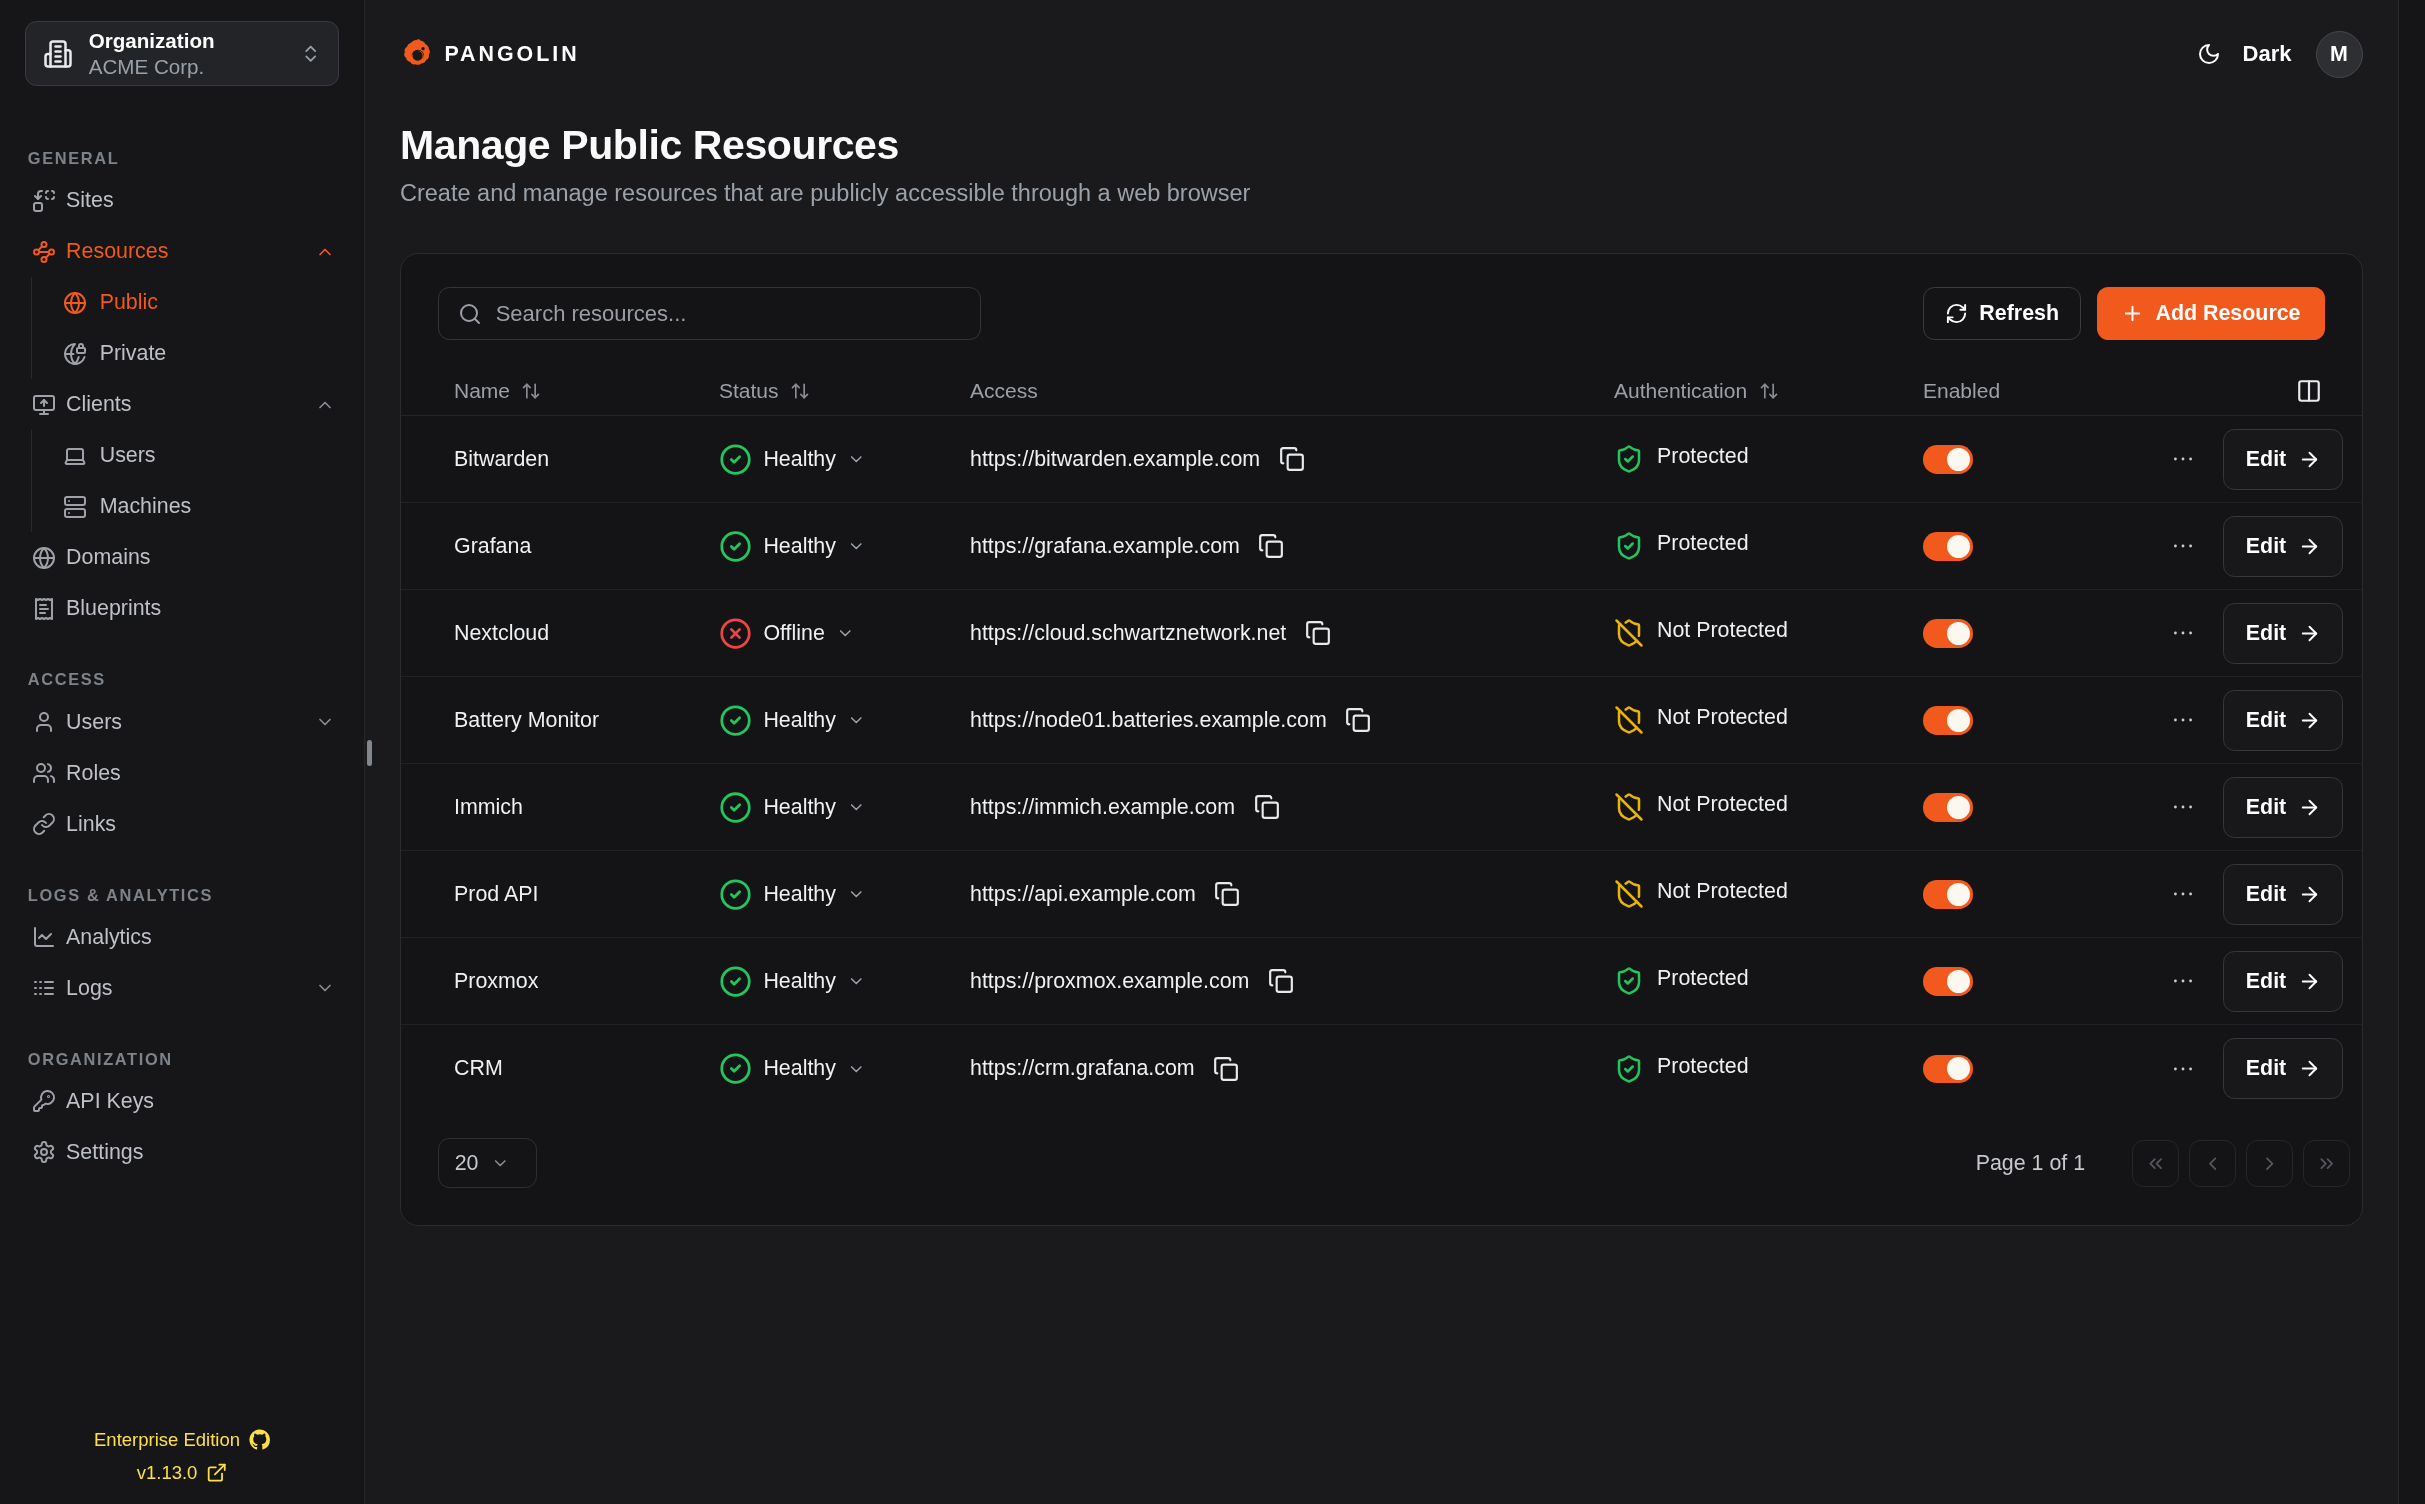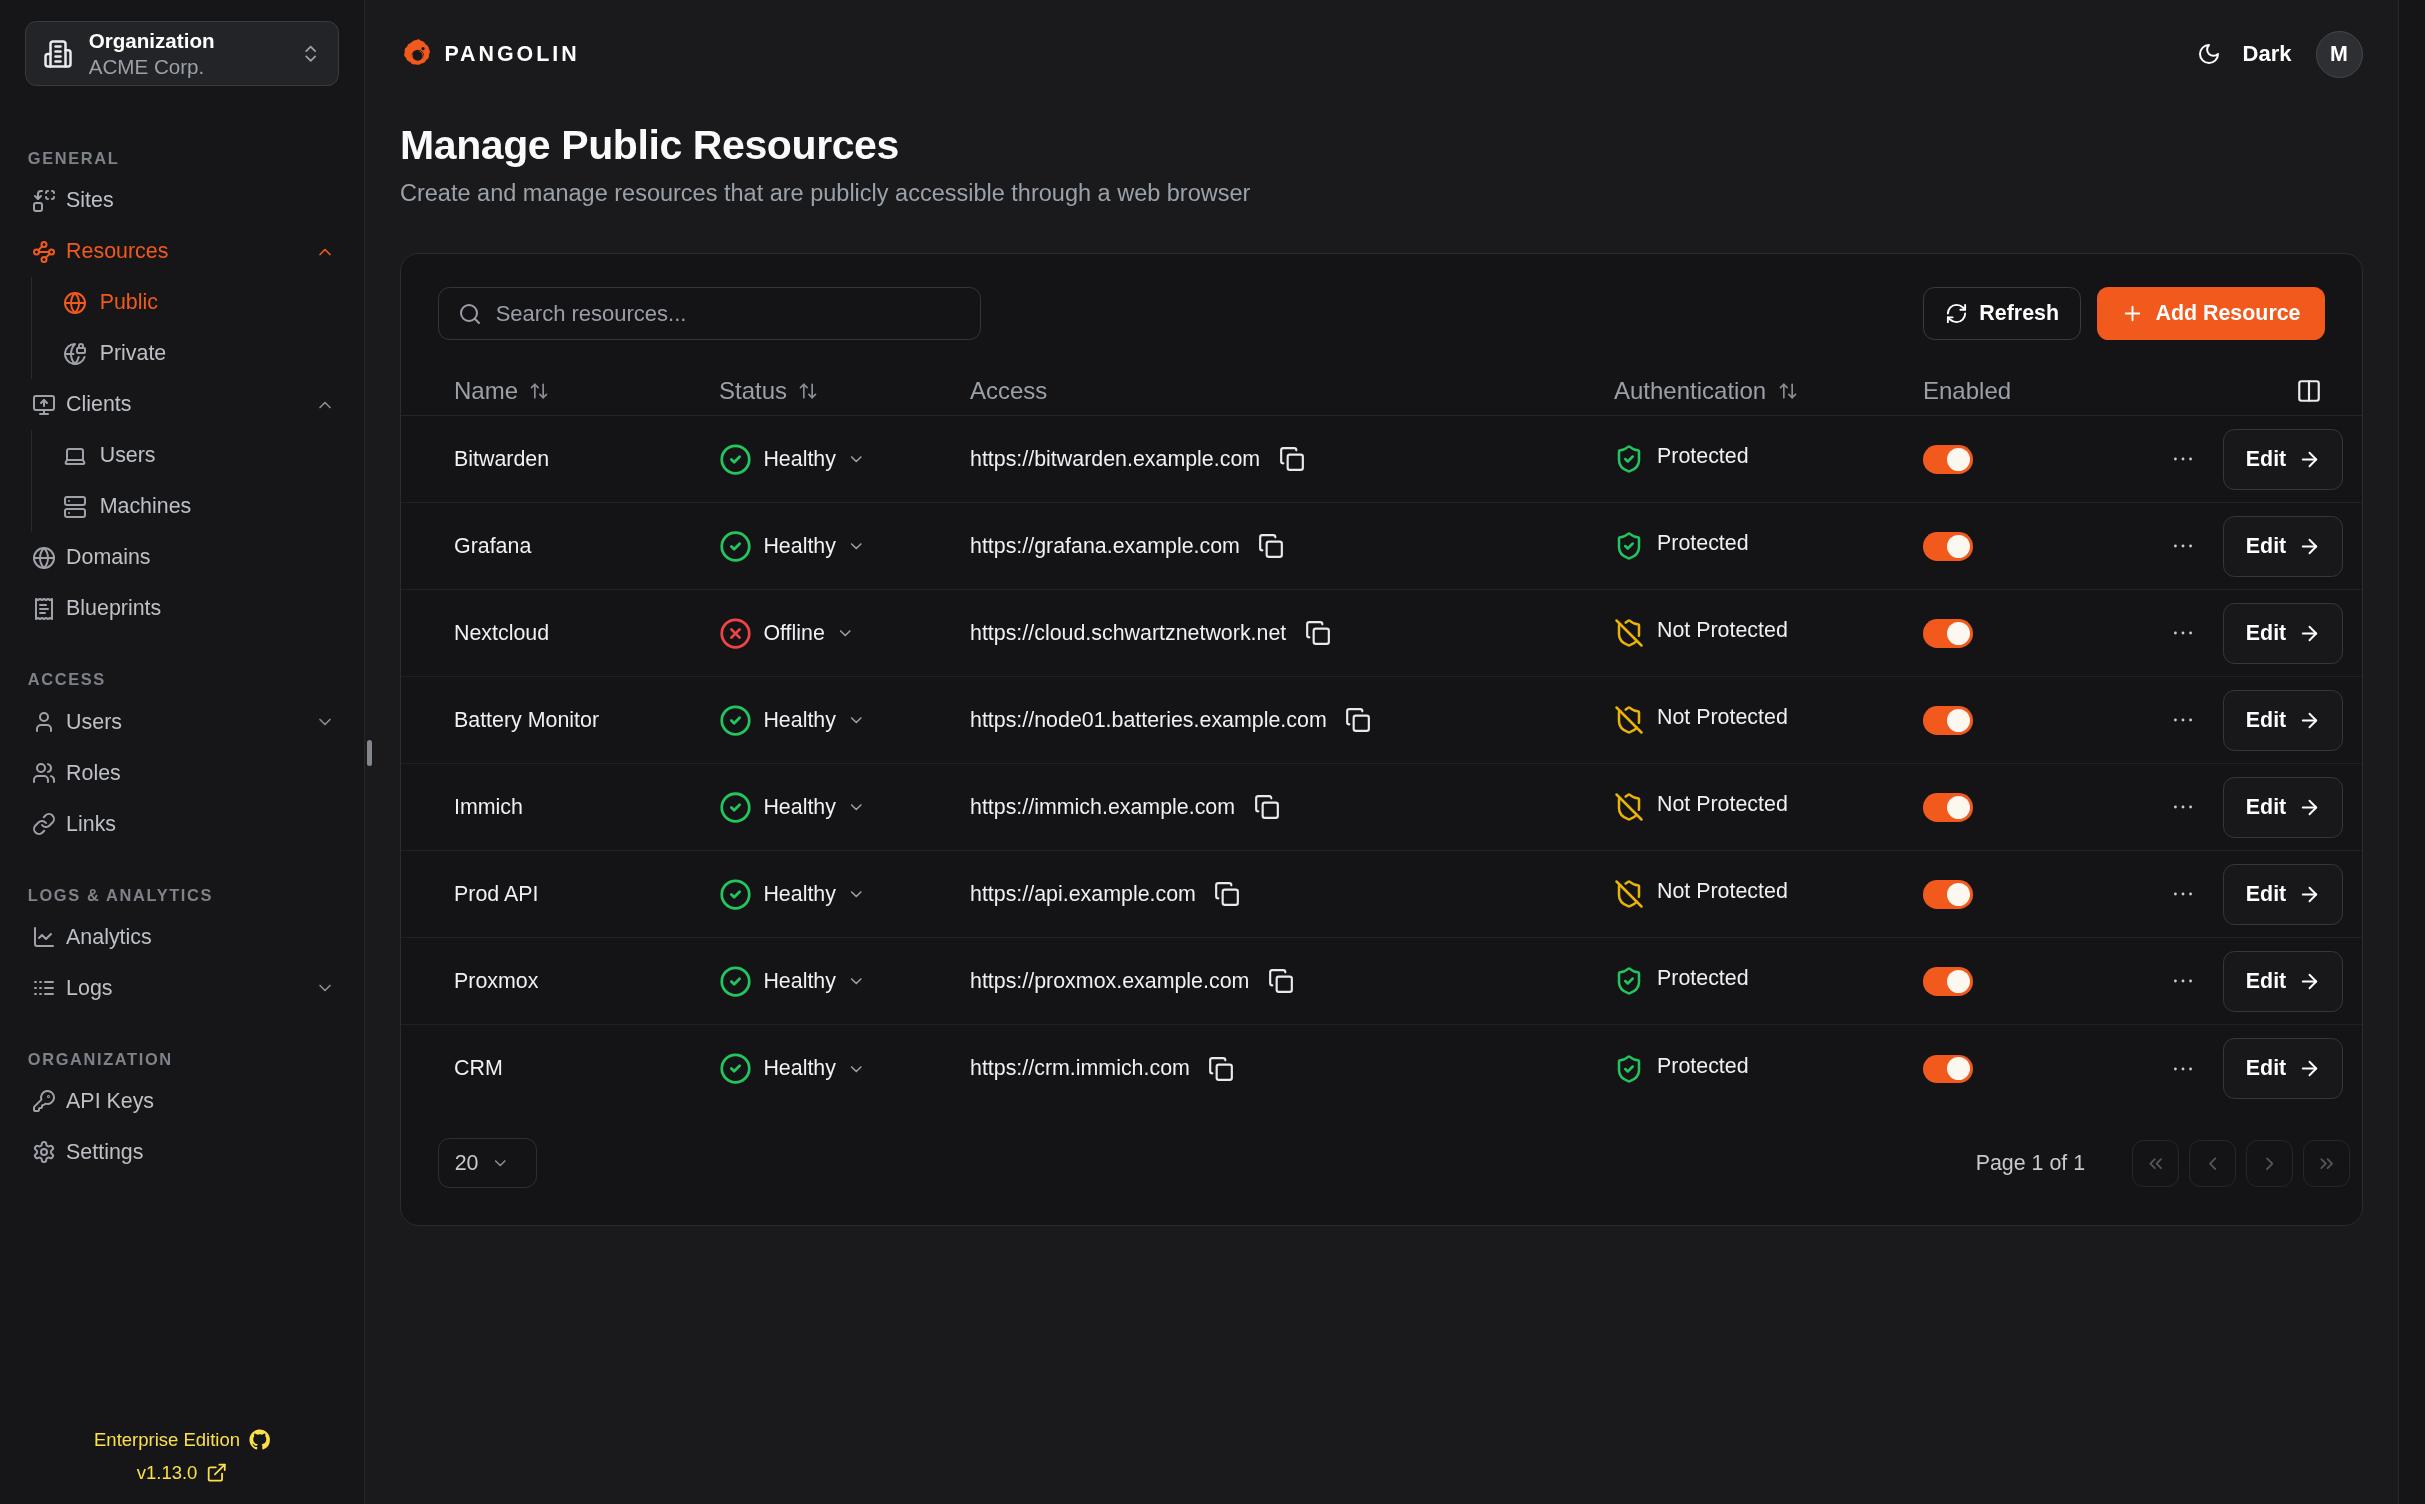--- a/index.html
+++ b/index.html
@@ -113,21 +113,21 @@
   .btn-primary { border:none; background:#f1591d; color:#fff; padding:0 24px; }
   .btn .ic { font-size:23px; }
 
   
   .tbl { margin-top:26px; }
   .tbl-header, .tbl-row {
     display:grid;
     grid-template-columns:318px 251px 644px 309px 214px 1fr;
     align-items:center;
   }
-  .tbl-header { height:50px; color:#9aa0a8; font-size:24px; border-bottom:0.7px solid #242529; }
+  .tbl-header { height:50px; color:#9aa0a8; font-size:21px; border-bottom:0.7px solid #242529; }
   .cell { display:flex; align-items:center; gap:11.4px; min-width:0; }
   .cell.first { padding-left:53px; }
   .sort-ic { font-size:20px; color:#8a8d93; }
   .head-sort { cursor:pointer; }
   .cell.actions-head { justify-content:flex-end; padding-right:40px; }
   .columns-btn { font-size:26px; color:#9aa0a8; cursor:pointer; background:none; border:none; }
 
   .tbl-row { height:87px; border-bottom:0.7px solid #202125; font-size:21.4px; color:#eef0f2; }
   .tbl-row:last-child { border-bottom:none; }
   .status-badge { display:flex; align-items:center; gap:11.4px; cursor:pointer; }
@@ -1054,21 +1054,21 @@
                   </i>
                   <span>Healthy</span>
                   <i class="ic chev">
                     <svg viewBox="0 0 24 24">
                       <path d="m6 9 6 6 6-6"></path>
                     </svg>
                   </i>
                 </div>
               </div>
               <div class="cell">
-                <span class="url-text">https://crm.immich.com</span>
+                <span class="url-text">https://crm.grafana.com</span>
                 <button class="icon-btn copy-btn">
                   <i class="ic">
                     <svg viewBox="0 0 24 24">
                       <rect x="8" y="8" width="14" height="14" rx="2"></rect>
                       <path d="M4 16c-1.1 0-2-.9-2-2V4c0-1.1.9-2 2-2h10c1.1 0 2 .9 2 2"></path>
                     </svg>
                   </i>
                 </button>
               </div>
               <div class="cell">

